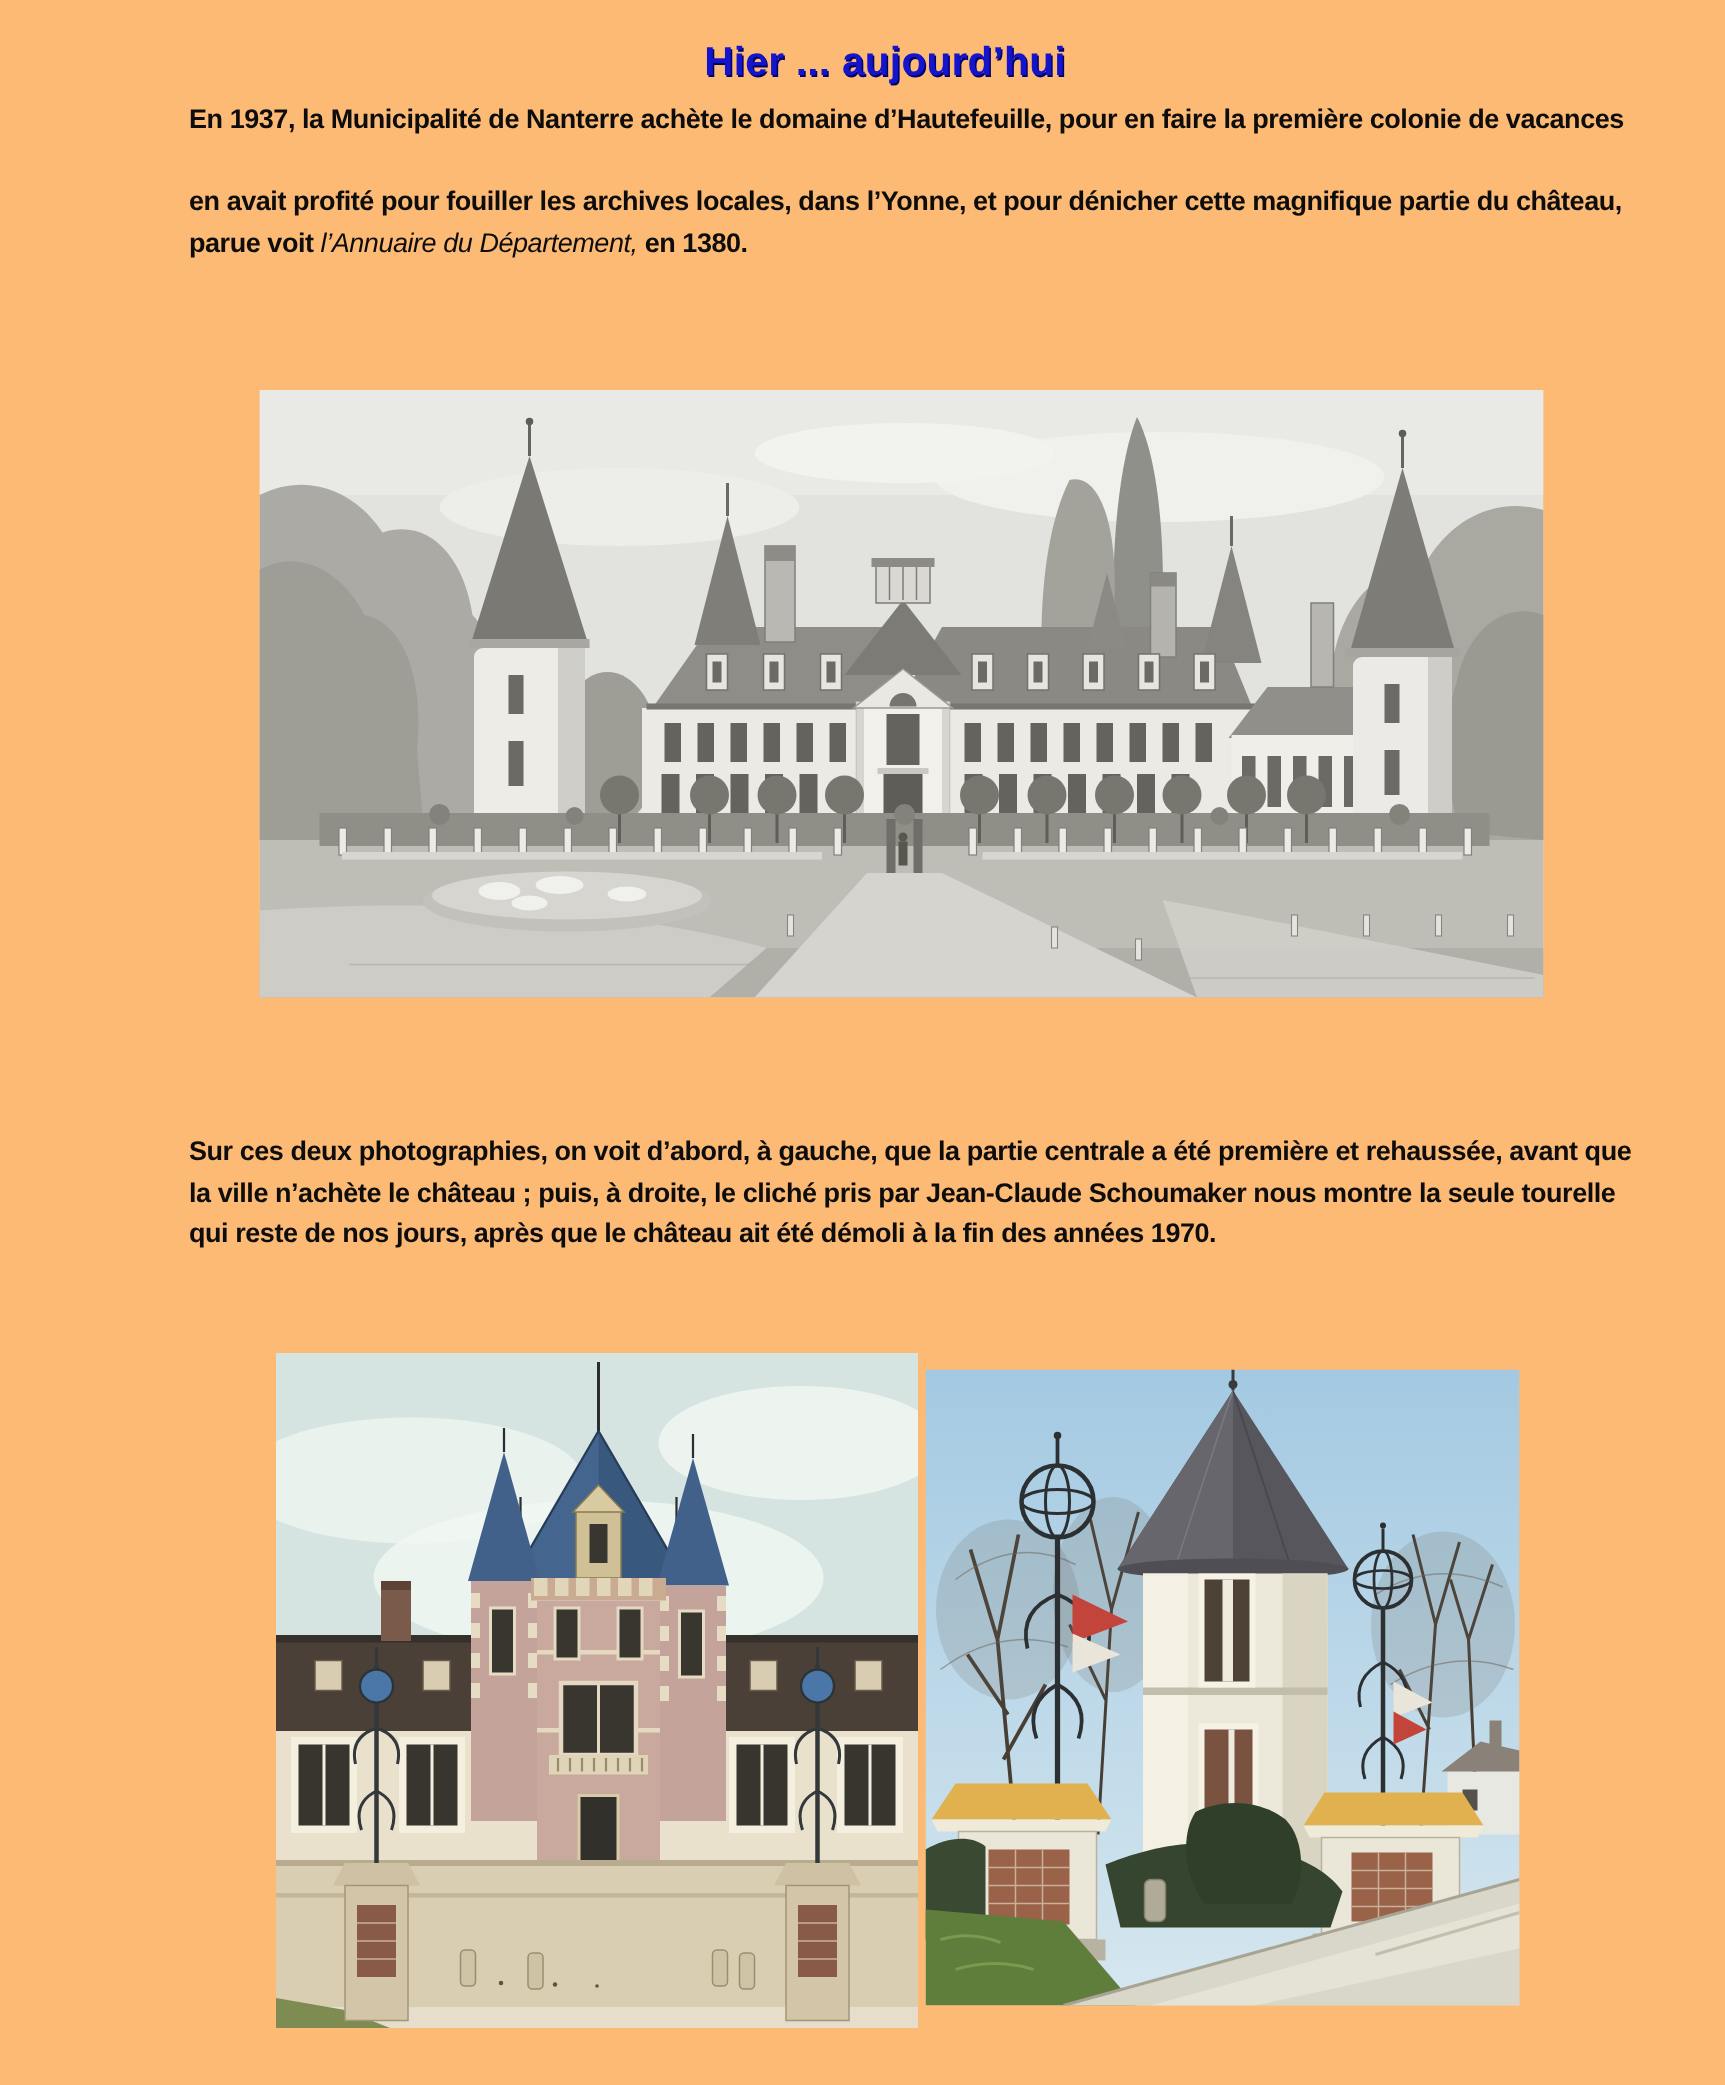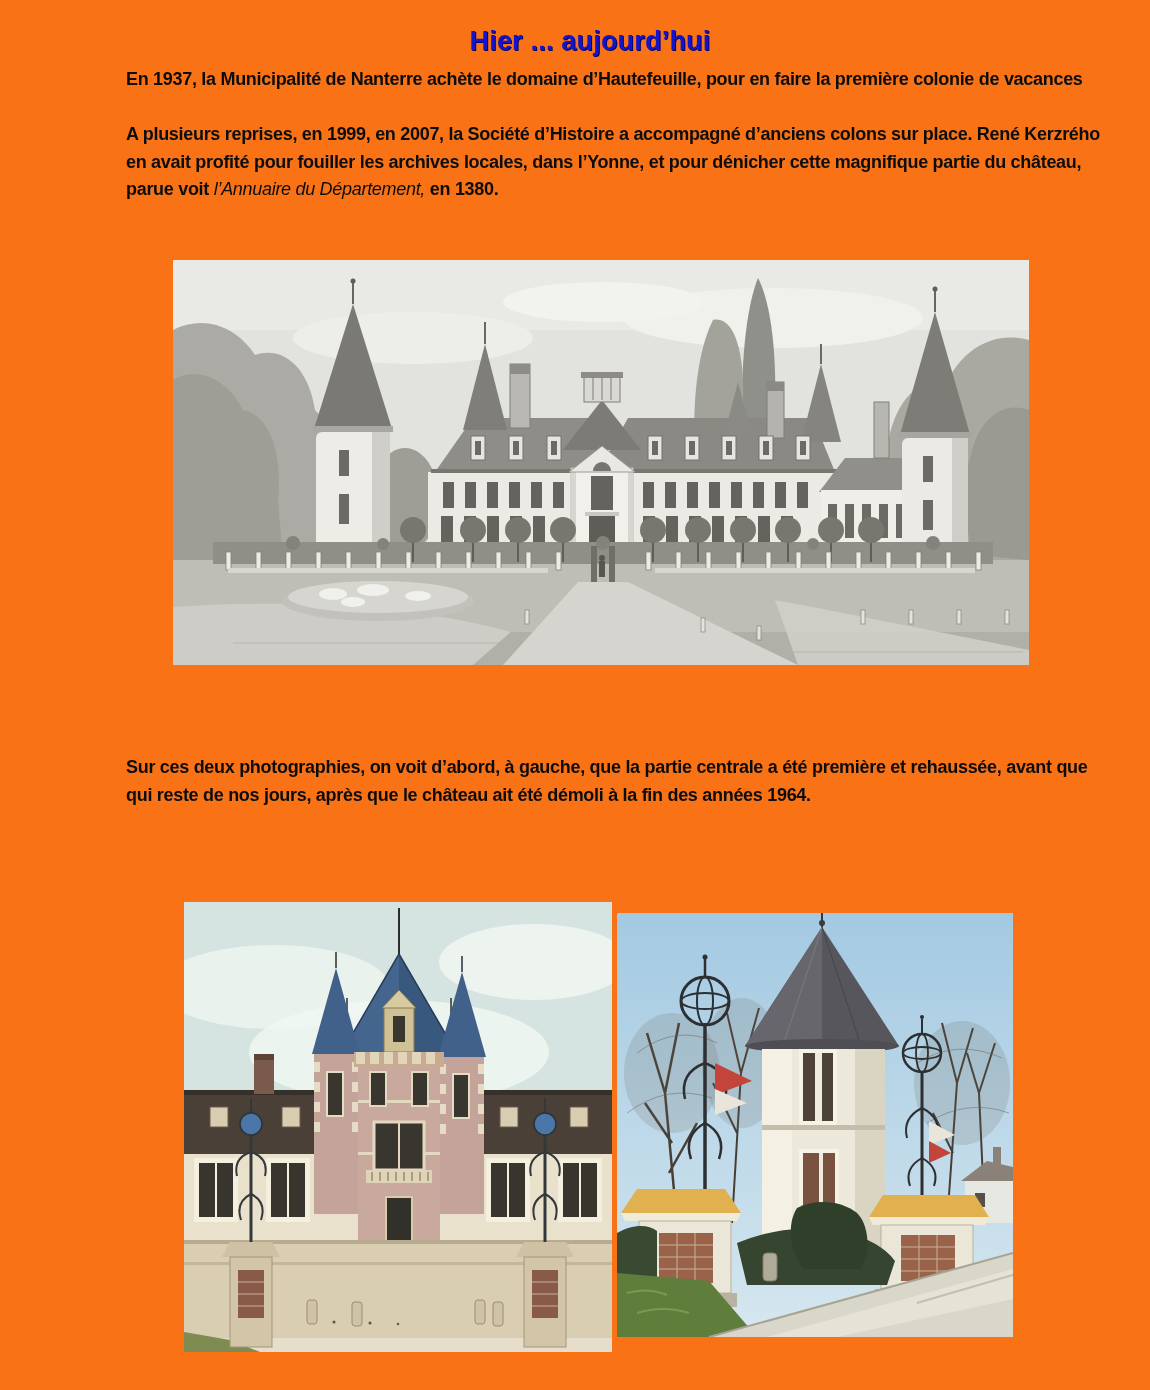--- a/index.html
+++ b/index.html
@@ -1,17 +1,17 @@
 <!DOCTYPE html>
 <html><head>
 <meta charset="utf-8">
 <style>
   html,body { margin:0; padding:0; background:#ffffff; }
   .page {
-    position:relative; width:1150px; height:1390px; background:#f97316;
+    position:relative; width:1150px; height:1390px; background:#fdba74;
     font-family:"Liberation Sans", sans-serif; overflow:hidden;
   }
   .title {
     position:absolute; top:26px; left:82px; width:1016px; margin:0;
     text-align:center; font-size:27px; font-weight:bold;
     color:#1414cc; letter-spacing:0.2px;
     text-shadow:1px 1px 0 #000066;
   }
   .para {
     position:absolute; left:82px; width:1016px;
@@ -31,21 +31,20 @@
 
 <div class="page">
 
   <h1 class="title">Hier ... aujourd’hui</h1>
 
   <div class="para" style="top:66px">
     <div class="line">En 1937, la Municipalité de Nanterre achète le domaine d’Hautefeuille, pour en faire la première colonie de vacances</div>
   </div>
 
   <div class="para" style="top:121px">
-    <div class="line">A plusieurs reprises, en 1999, en 2007, la Société d’Histoire a accompagné d’anciens colons sur place. René Kerzrého</div>
     <div class="line">en avait profité pour fouiller les archives locales, dans l’Yonne, et pour dénicher cette magnifique partie du château,</div>
     <div class="line"><span>parue voit </span><em class="pub">l’Annuaire du Département,</em><span> en 1380.</span></div>
   </div>
 
   <figure class="engraving" aria-label="Gravure du château d’Hautefeuille, 1857">
     <svg viewBox="0 0 856 405" xmlns="http://www.w3.org/2000/svg">
 
       <g>
         <rect width="856" height="405" fill="#e2e2de"></rect>
         <rect width="856" height="70" fill="#e9e9e5"></rect>
@@ -279,21 +278,22 @@
           <rect x="352" y="350" width="4" height="14"></rect>
         </g>
         <line x1="60" y1="383" x2="330" y2="383" stroke="#a9a9a2" stroke-width="1" opacity="0.6"></line>
         <line x1="620" y1="392" x2="850" y2="392" stroke="#a9a9a2" stroke-width="1" opacity="0.6"></line>
       </g>
     </svg>
   </figure>
 
   <div class="para" style="top:754px">
     <div class="line">Sur ces deux photographies, on voit d’abord, à gauche, que la partie centrale a été première et rehaussée, avant que</div>
-    <div class="line">qui reste de nos jours, après que le château ait été démoli à la fin des années 1964.</div>
+    <div class="line">la ville n’achète le château ; puis, à droite, le cliché pris par Jean-Claude Schoumaker nous montre la seule tourelle</div>
+    <div class="line">qui reste de nos jours, après que le château ait été démoli à la fin des années 1970.</div>
   </div>
 
   <figure class="photo-left" aria-label="Le château, partie centrale remaniée et rehaussée">
     <svg viewBox="0 0 428 450" xmlns="http://www.w3.org/2000/svg">
       <g>
         <rect width="428" height="450" fill="#d5e4e0"></rect>
         <ellipse cx="90" cy="85" rx="115" ry="42" fill="#eaf2ee"></ellipse>
         <ellipse cx="350" cy="60" rx="95" ry="38" fill="#edf4f0"></ellipse>
         <ellipse cx="215" cy="150" rx="150" ry="52" fill="#f1f7f3" opacity="0.8"></ellipse>
       </g>

